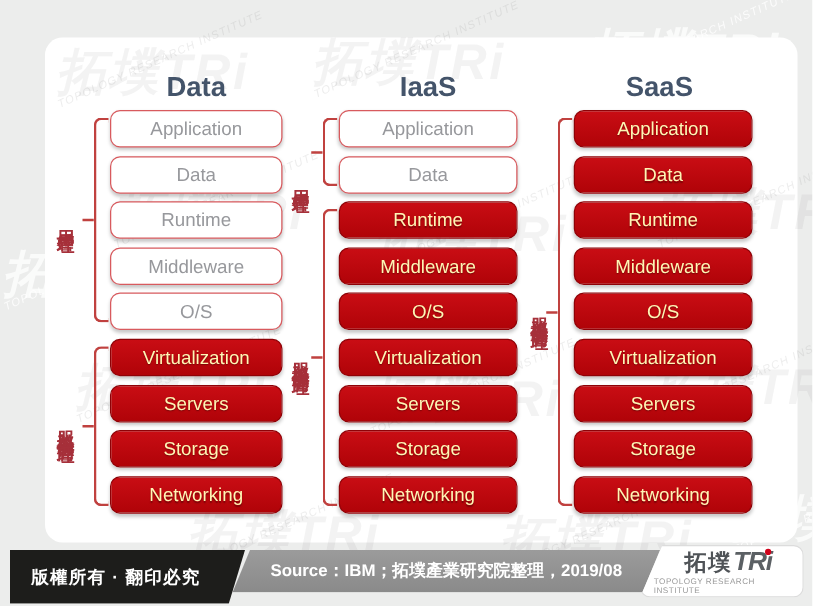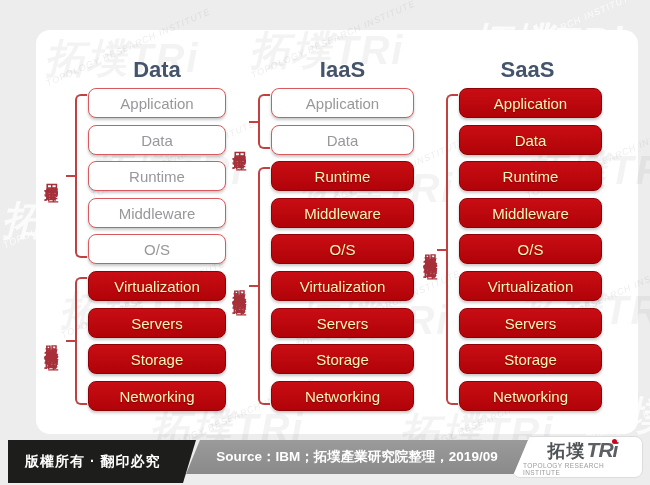--- a/index.html
+++ b/index.html
@@ -184,21 +184,21 @@
     <div class="vlabel" style="left:40px;top:94px;height:164px;width:24px;">用戶管理</div>
     <div class="vlabel" style="left:40px;top:277px;height:128px;width:24px;">服務提供商管理</div>
     <div class="vlabel" style="left:229px;top:88px;height:112px;width:22px;">用戶管理</div>
     <div class="vlabel" style="left:229px;top:167px;height:238px;width:22px;">服務提供商管理</div>
     <div class="vlabel" style="left:420px;top:94px;height:311px;width:22px;">服務提供商管理</div>
 
     <div id="bar-black">
       <span>版權所有 · 翻印必究</span>
     </div>
     <div id="bar-gray">
-      <span>Source：IBM；拓墣產業研究院整理，2019/09</span>
+      <span>Source：IBM；拓墣產業研究院整理，2019/08</span>
     </div>
     <div id="logo-panel">
       <div id="logo-row">
         <span id="logo-hanzi">拓墣</span>
         <span id="logo-latin">TRi</span>
       </div>
       <div id="logo-caption">TOPOLOGY RESEARCH INSTITUTE</div>
     </div>
 
   </div>

